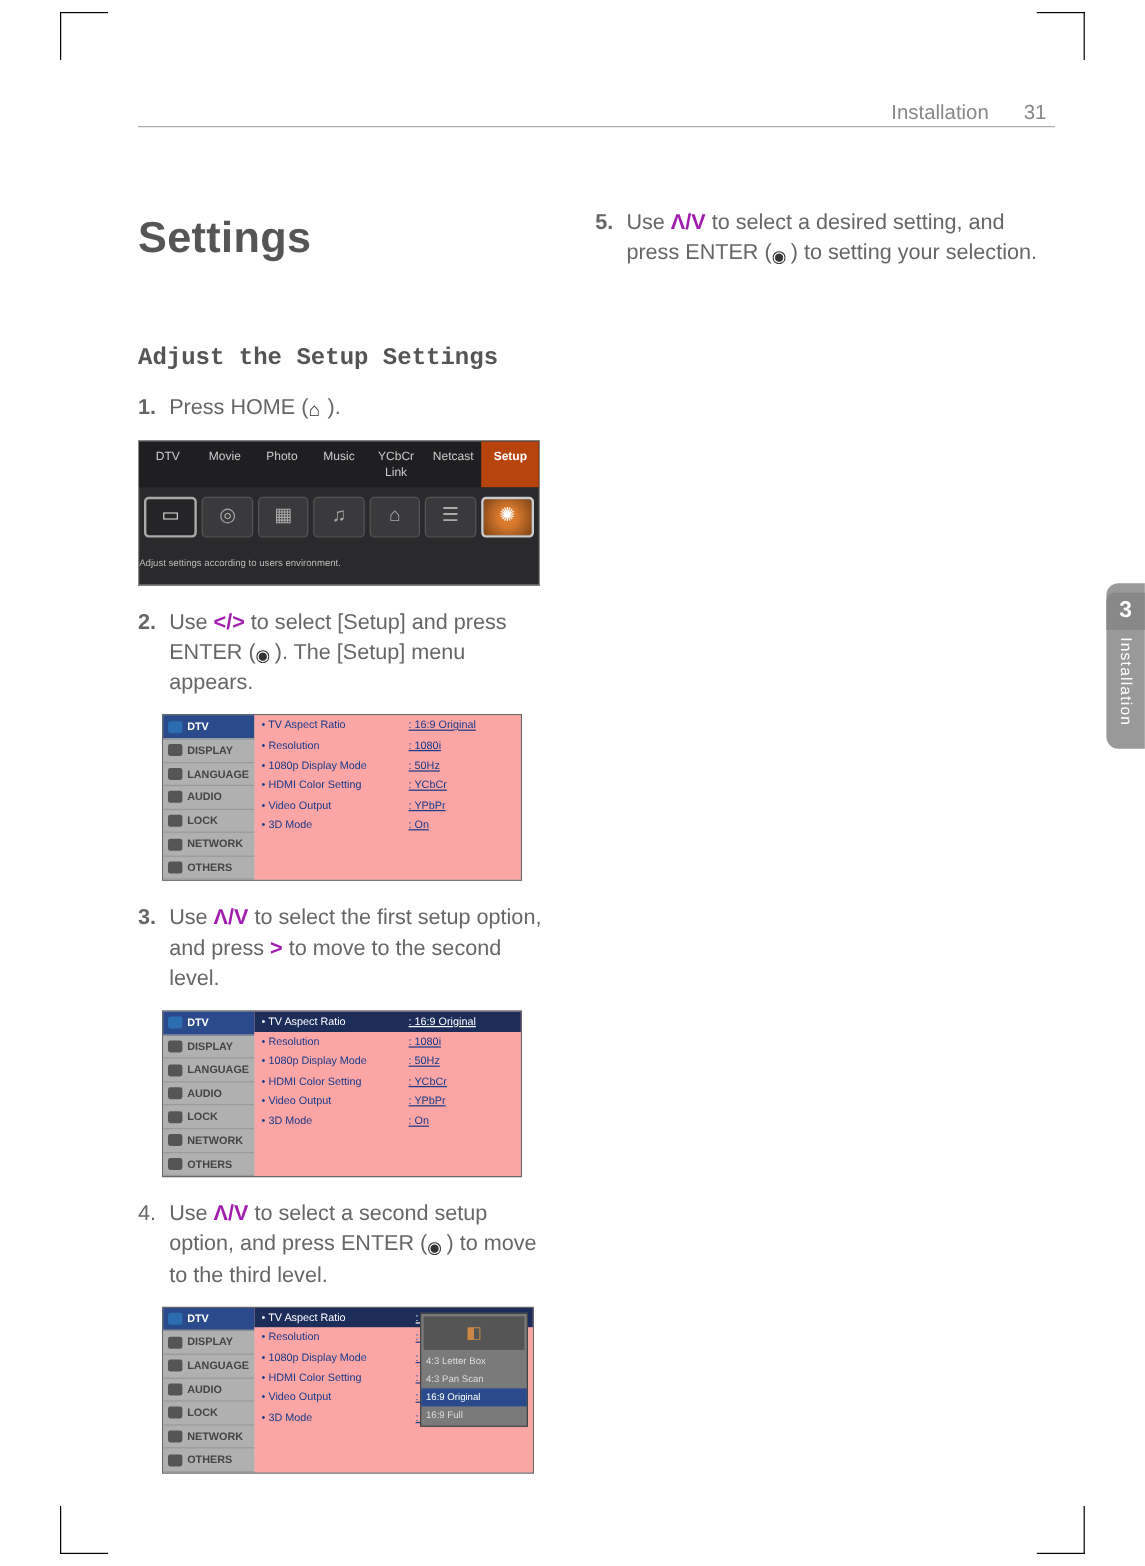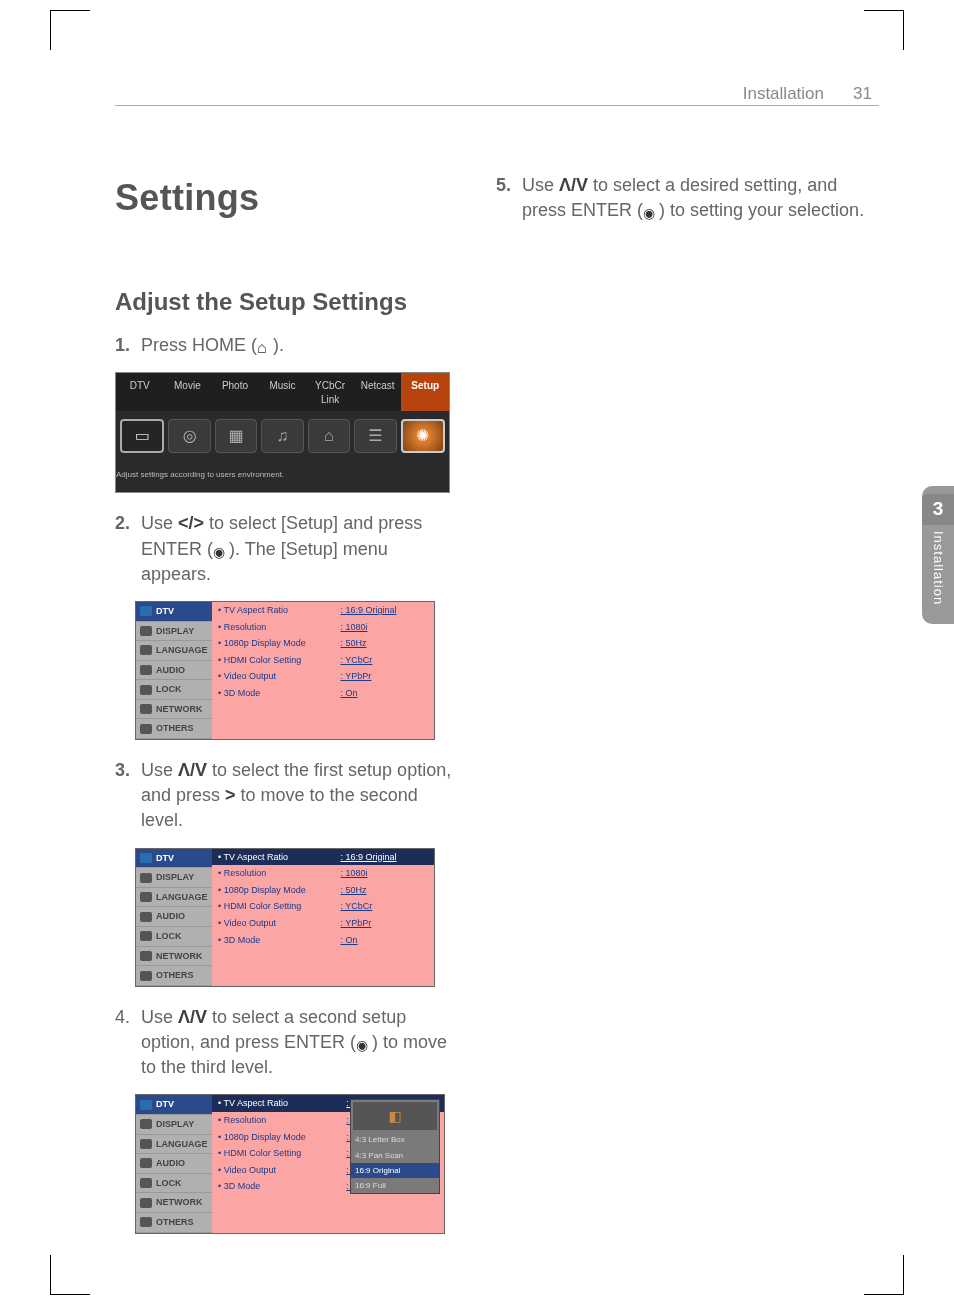--- a/index.html
+++ b/index.html
@@ -65,24 +65,25 @@
   .col-right { flex: 1; }
 
   h1.settings {
     font-size: 36px;
     font-weight: 700;
     color: #555;
     margin-bottom: 62px;
     letter-spacing: 0.3px;
   }
   h2.subhead {
-    font-size: 24px;
+    font-size: 20px;
     font-weight: 700;
     color: #555;
     margin-bottom: 14px;
+    font-family: Liberation Mono, monospace;
   }
   p.intro {
     color: #666;
     margin-bottom: 14px;
   }
 
   .step {
     margin-bottom: 14px;
     color: #666;
     display: flex;
@@ -93,21 +94,21 @@
   .step-body { flex: 1; }
 
   
   .icon-home, .icon-enter {
     display: inline-block;
     width: 16px; height: 16px;
     vertical-align: -2px;
   }
   .icon-home::before { content: "⌂"; font-size: 16px; color: #333; }
   .icon-enter::before { content: "◉"; font-size: 14px; color: #333; }
-  .glyph { font-weight: 700; color: #404040; }
+  .glyph { font-weight: 700; color: #a21caf; }
 
   
   .shot1 {
     width: 335px;
     background: #2a2a2d;
     border: 1px solid #888;
     margin-bottom: 18px;
   }
   .shot1 .tabs {
     display: flex;

